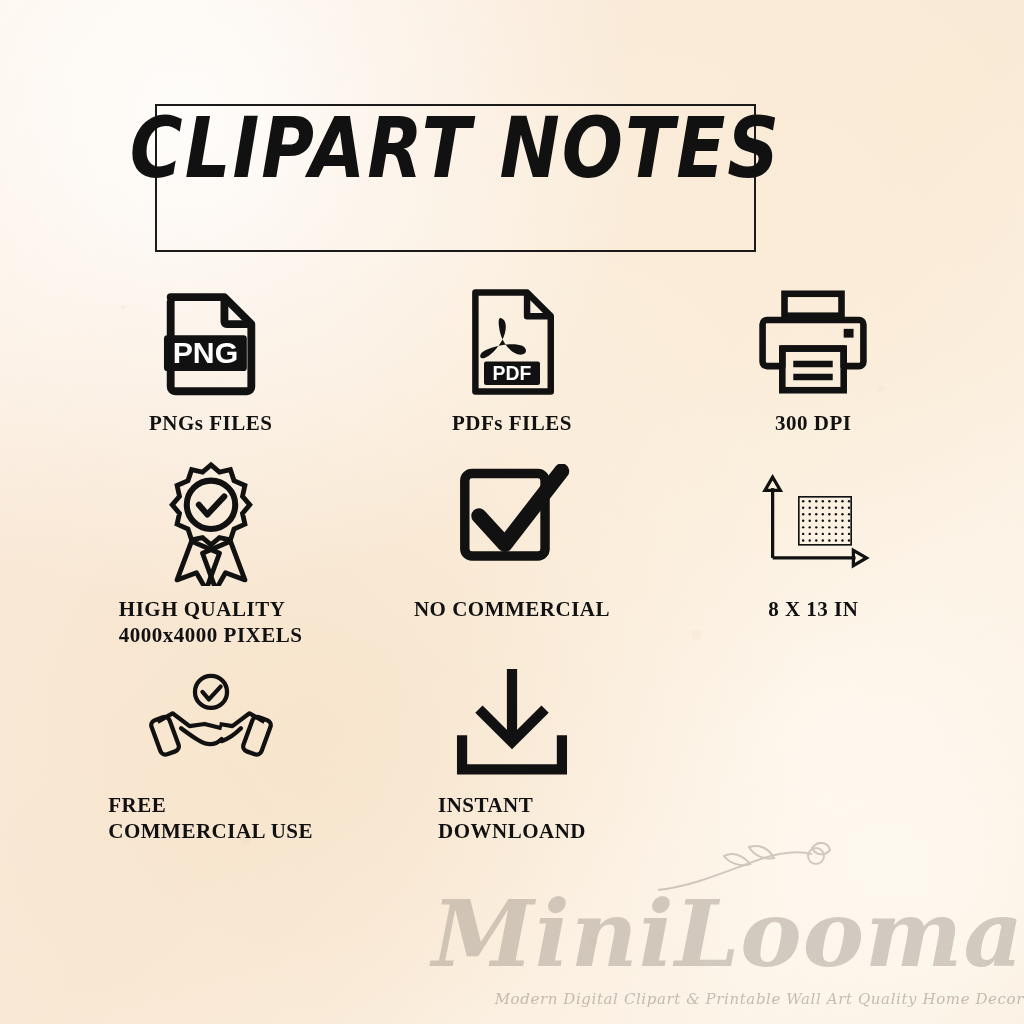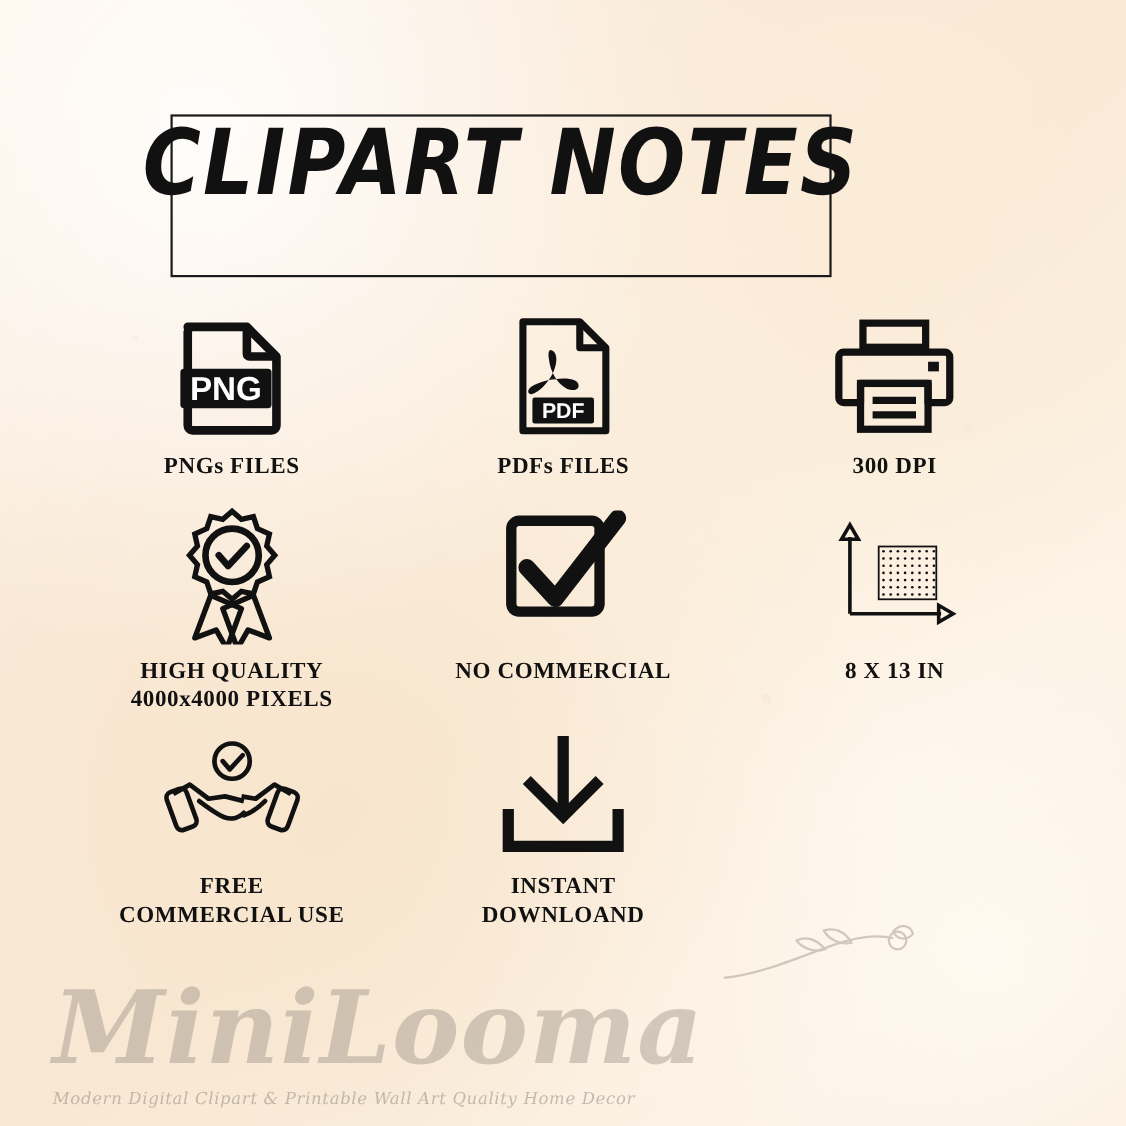--- a/index.html
+++ b/index.html
@@ -86,34 +86,33 @@
     align-items: center;
     justify-content: center;
   }
   .cell-label {
     margin-top: 8px;
     font-family: "Liberation Serif", serif;
     font-weight: 700;
     font-size: 21px;
     letter-spacing: 0.5px;
     color: #111;
-    text-align: center;
     line-height: 1.25;
     white-space: pre-line;
   }
   .row2 .icon-wrap { height: 130px; }
   .row3 .icon-wrap { height: 120px; }
 
   
   .watermark {
     position: absolute;
     left: 0;
     right: 0;
     bottom: 16px;
-    text-align: left;
+    text-align: right;
     pointer-events: none;
     padding-left: 48px;
   }
   .wm-main {
     font-family: "DejaVu Serif", serif;
     font-style: italic;
     font-size: 92px;
     font-weight: 700;
     color: rgba(150,140,132,0.42);
     letter-spacing: 1px;

